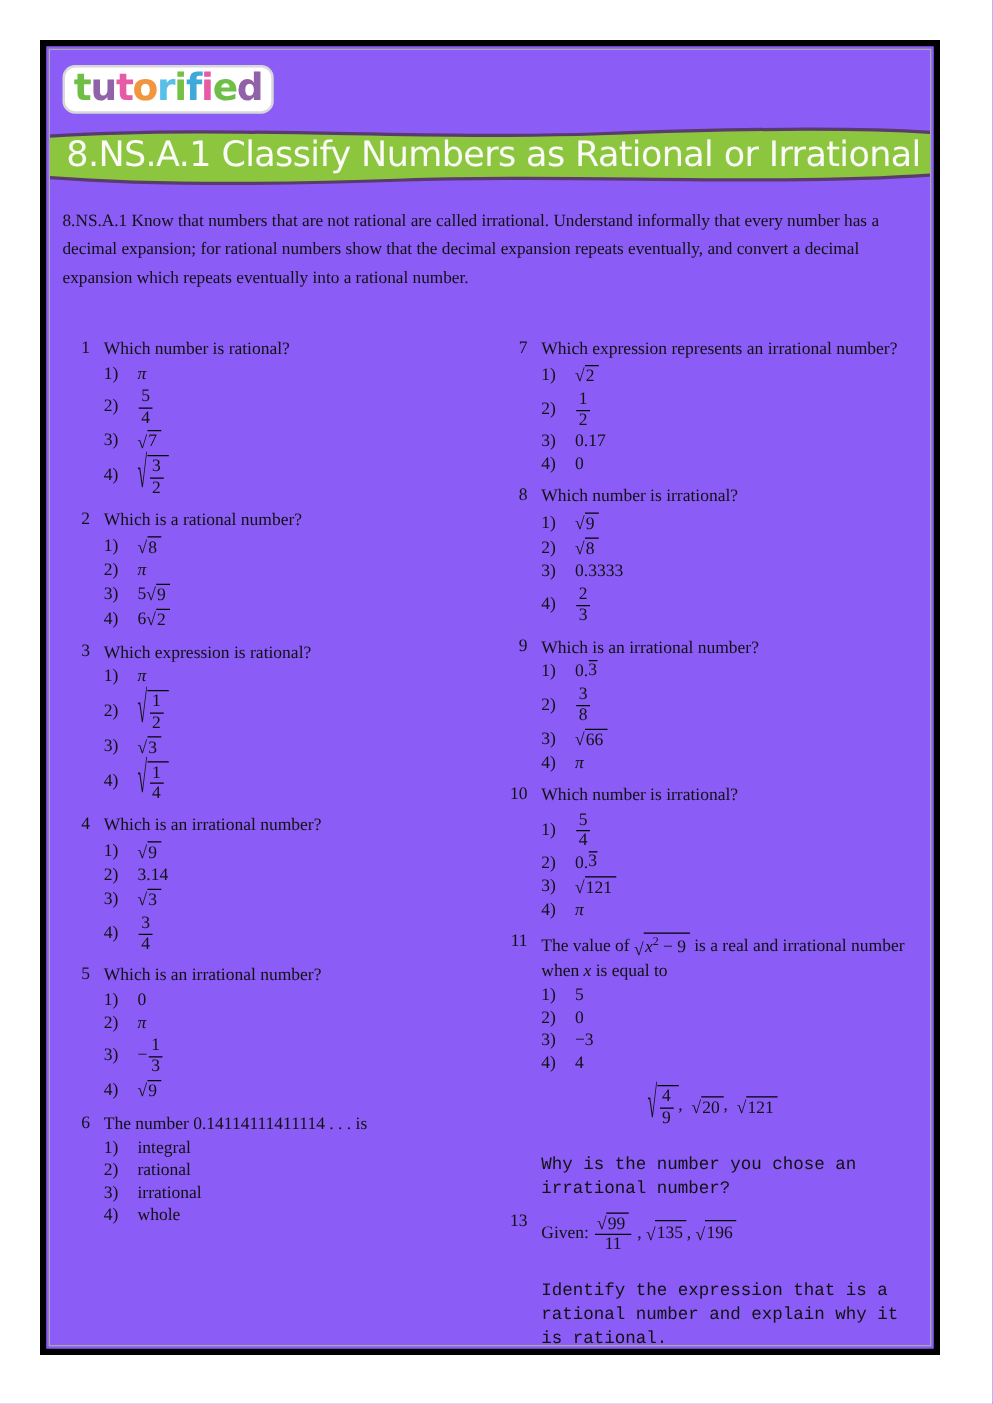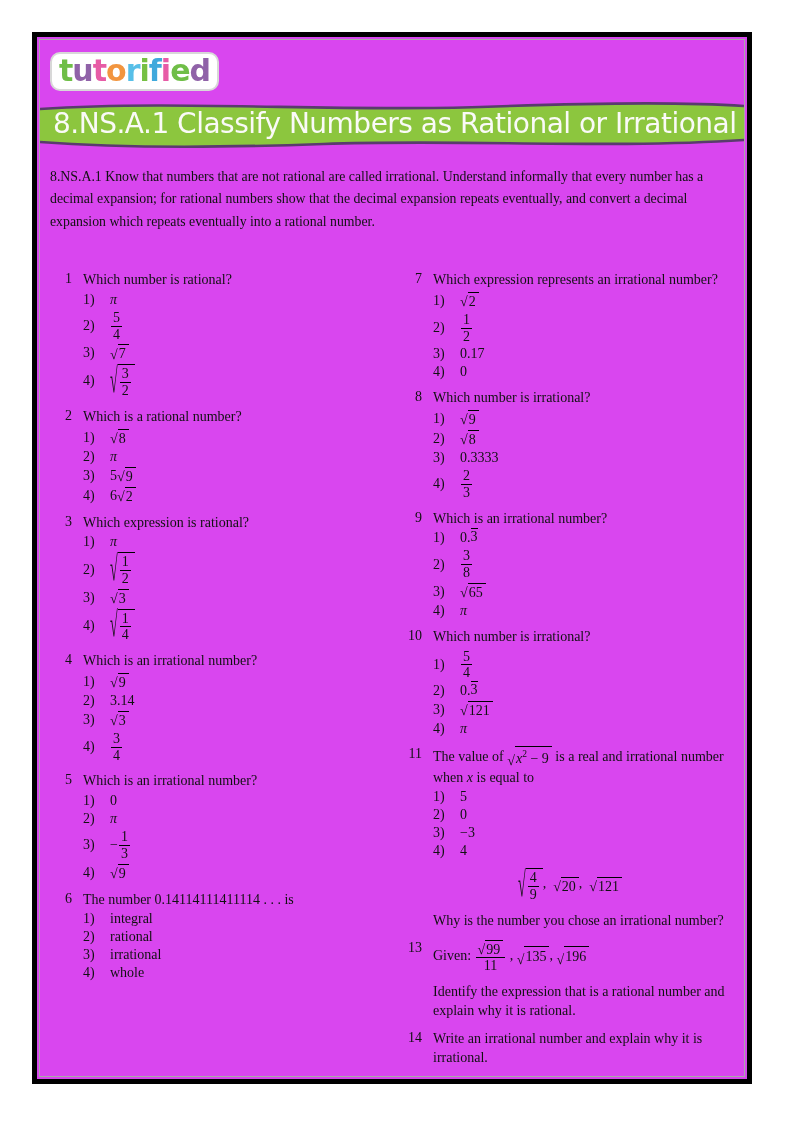--- a/index.html
+++ b/index.html
@@ -2,21 +2,21 @@
 <html><head>
 <meta charset="utf-8">
 <style>
   html,body { margin:0; padding:0; }
   body {
     width:794px; height:1123px; background:#ffffff; position:relative;
     font-family:"Liberation Serif", serif; color:#111;
   }
   .frame {
     position:absolute; left:32px; top:32px; width:720px; height:1052px;
-    border:5px solid #000; background:#d946ef; box-sizing:border-box;
+    border:5px solid #000; background:#8b5cf6; box-sizing:border-box;
   }
   .inner {
     position:absolute; inset:2px; border:1px solid #a9a9a9; overflow:hidden;
   }
   
   .logo {
     display:inline-block; margin:12px 0 0 10px; padding:0 7px 2px 7px;
     border:2px solid #d8d8d8; border-radius:10px;
     font-family:"DejaVu Sans", sans-serif; font-weight:bold; font-size:30px;
     letter-spacing:-1px; line-height:1.1; background:#fff;
@@ -37,21 +37,21 @@
   .qcol.left { max-width:342px; }
   .q { margin-bottom:9px; font-size:14px; }
   .qhead { display:flex; }
   .qnum { width:18px; text-align:right; margin-right:11px; flex:none; }
   .qtitle { flex:1; line-height:1.35; }
   .opts { margin-left:29px; margin-top:2px; }
   .opt { display:flex; align-items:center; margin:2px 0; }
   .optlabel { width:27px; flex:none; }
   .optval { display:flex; align-items:center; }
   .center-line { text-align:center; margin:8px 0 4px 0; }
-  .after { margin-left:29px; margin-top:9px; line-height:1.35; }
+  .after { margin-left:29px; margin-top:20px; line-height:1.35;font-family:Liberation Mono, monospace; }
   
   .frac { display:inline-block; vertical-align:middle; text-align:center; line-height:1.12; padding:0 1px; }
   .frac .fn { display:block; padding:0 2px; }
   .frac .fd { display:block; border-top:1px solid #000; padding:0 2px; }
   .sqrt { display:inline-flex; align-items:flex-end; vertical-align:middle; white-space:nowrap; }
   .sqrt .sg { line-height:1.05; }
   .sqrt .rd { border-top:1.3px solid #000; padding:1px 3px 0 1px; }
   .sqrt.tall .sg { transform:scaleY(2.55); transform-origin:50% 88%; }
   .ov { display:inline-block; border-top:1.2px solid #000; line-height:1.15; margin-top:-3px; }
   sup { font-size:0.68em; }
@@ -392,21 +392,21 @@
                     <span class="fn">3</span>
                     <span class="fd">8</span>
                   </span>
                 </div>
               </div>
               <div class="opt">
                 <div class="optlabel">3)</div>
                 <div class="optval">
                   <span class="sqrt">
                     <span class="sg">√</span>
-                    <span class="rd">65</span>
+                    <span class="rd">66</span>
                   </span>
                 </div>
               </div>
               <div class="opt">
                 <div class="optlabel">4)</div>
                 <div class="optval">
                   <i>π</i>
                 </div>
               </div>
             </div>

